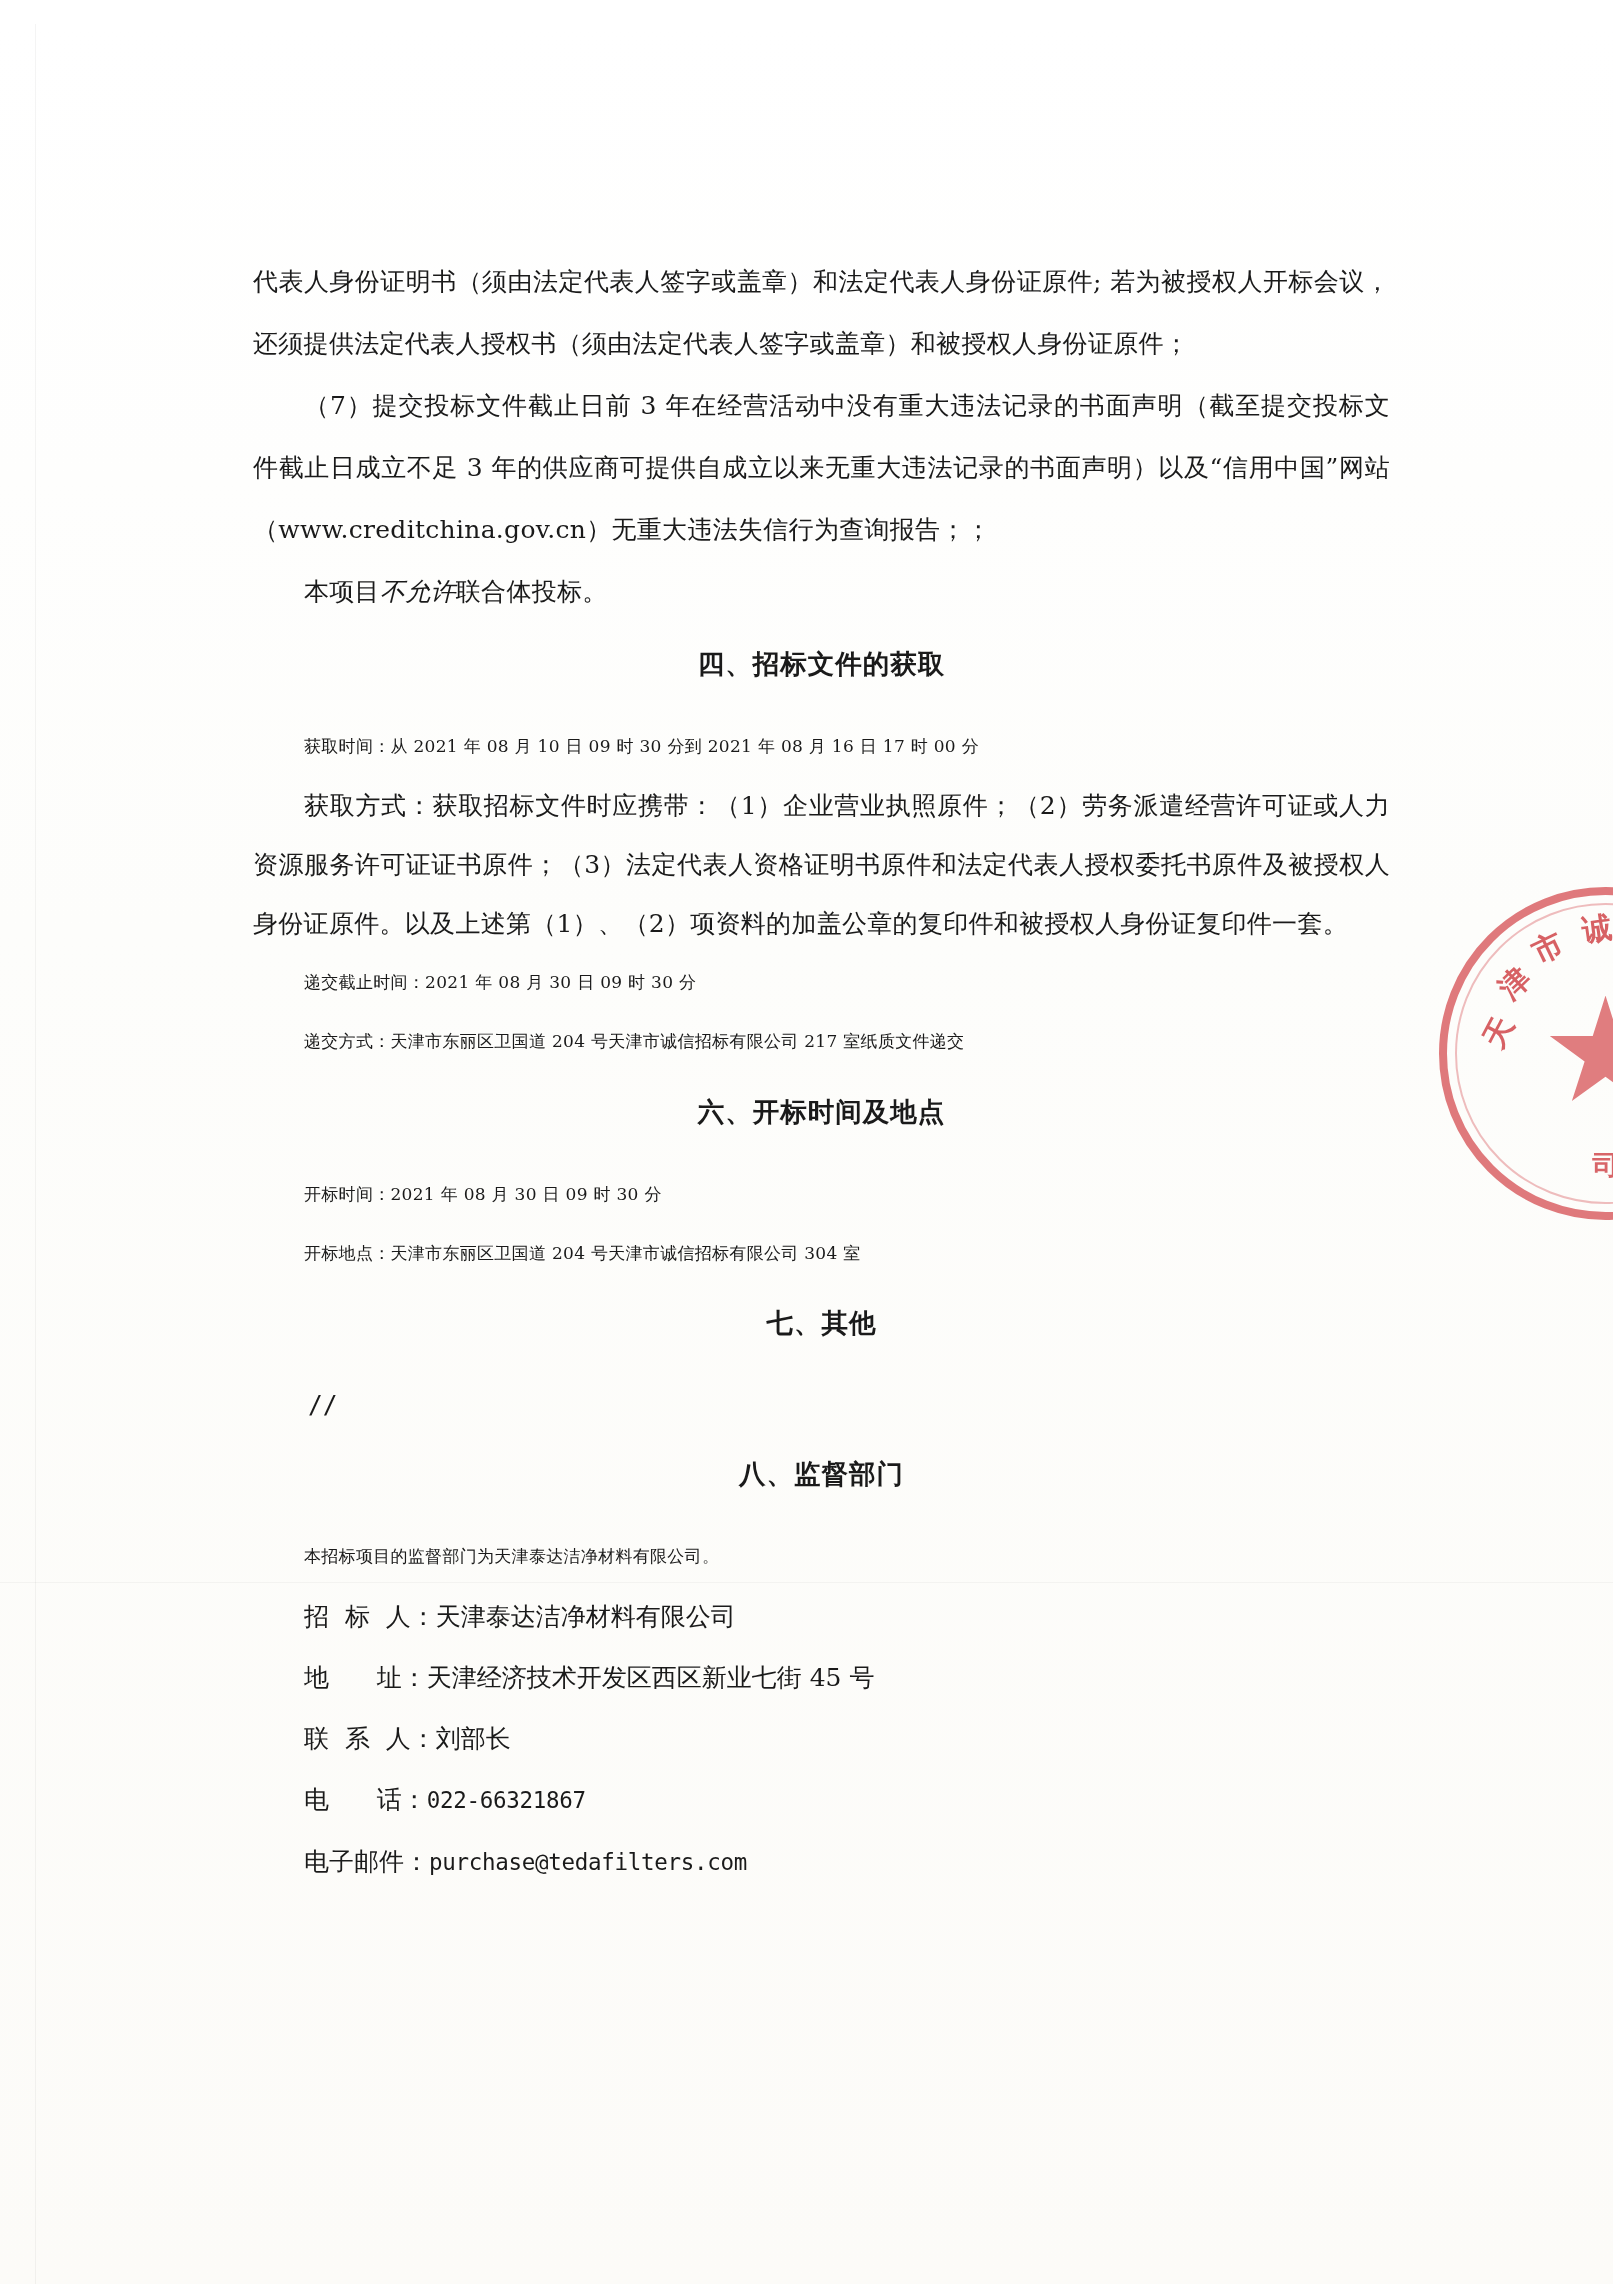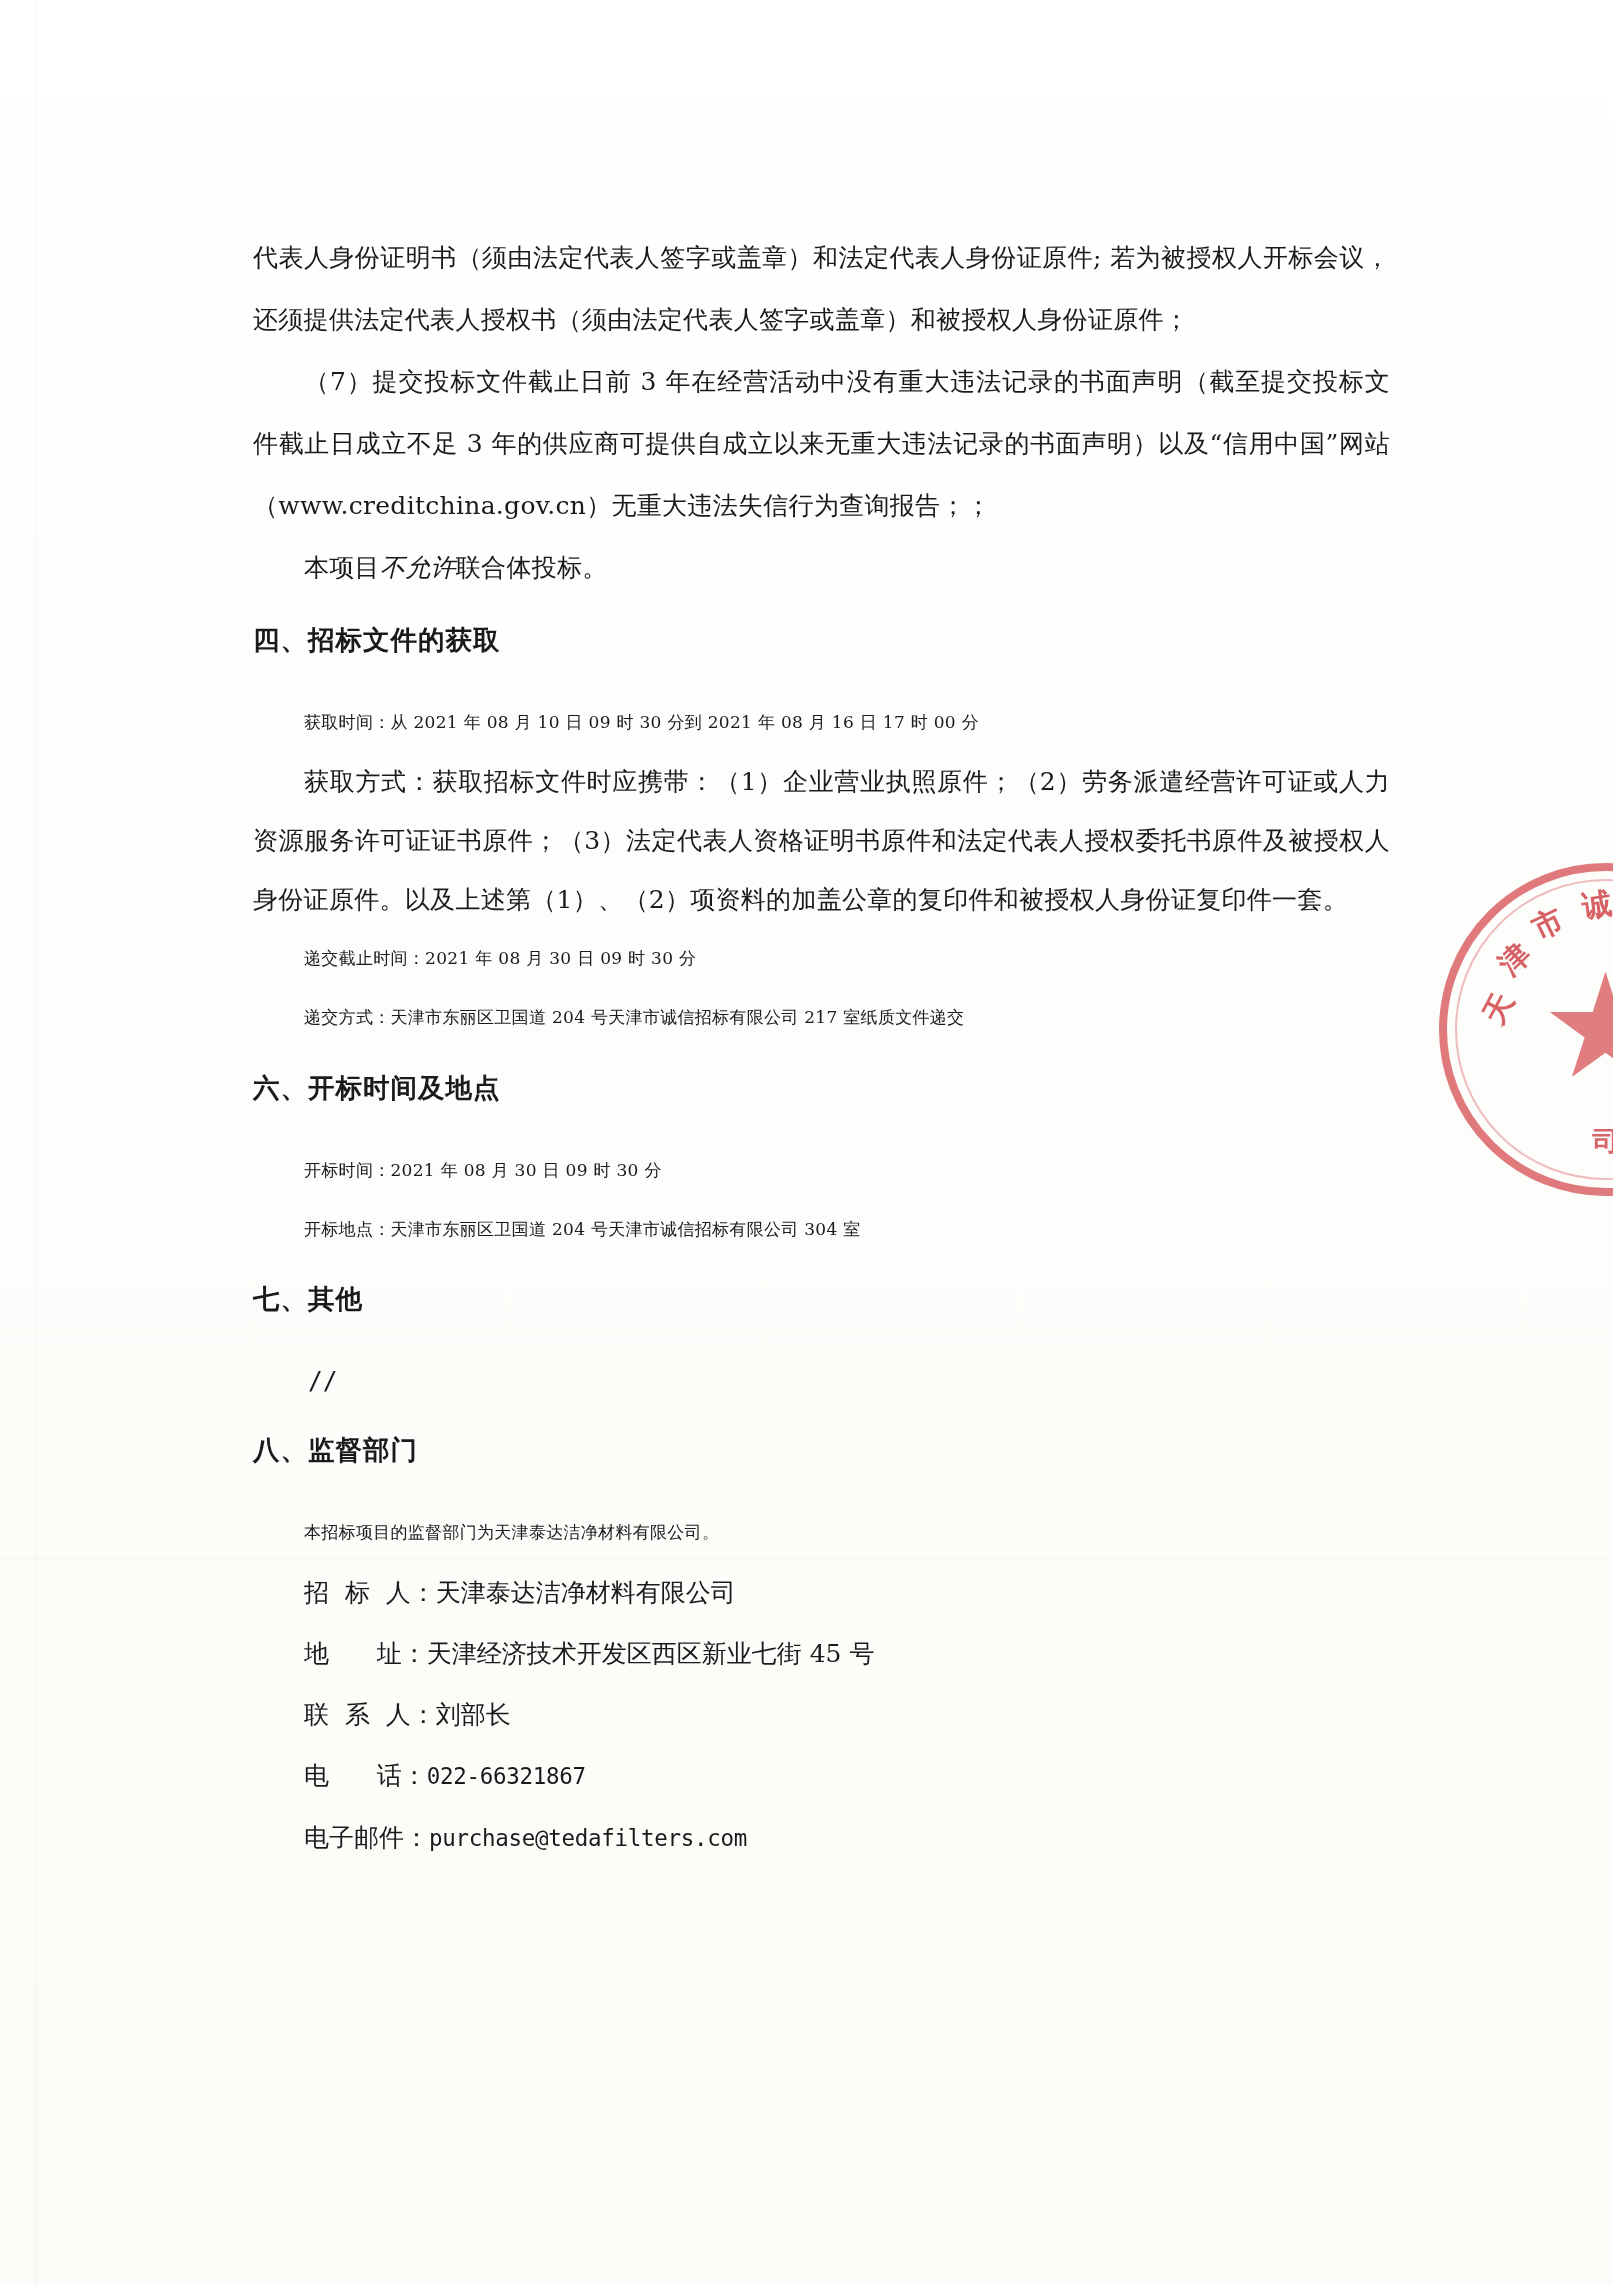--- a/index.html
+++ b/index.html
@@ -12,20 +12,21 @@
     background: #ffffff;
     font-family: "DejaVu Serif", serif;
     color: #1a1a1a;
     position: relative;
     overflow: hidden;
   }
   .page {
     position: absolute;
     inset: 0;
     background: #fef9c3;
+    margin-top: 24px;
   }
   
   .paper-tint {
     position: absolute;
     inset: 0;
     background: linear-gradient(180deg, #ffffff 0%, #fdfdfb 40%, #fcfbf8 100%);
     pointer-events: none;
   }
   .content {
     position: absolute;
@@ -46,20 +47,21 @@
   .indent2 {
     text-indent: 51px;
   }
   .heading {
     font-size: 26.5px;
     font-weight: bold;
     line-height: 62px;
     margin-top: 9.8px;
     letter-spacing: 1px;
     font-family: "DejaVu Sans", sans-serif;
+    text-align: center;
   }
   .sub {
     font-size: 17px;
     line-height: 59px;
     text-indent: 51px;
     letter-spacing: 0.3px;
   }
   .sub-flow {
     font-size: 25px;
     line-height: 59px;

